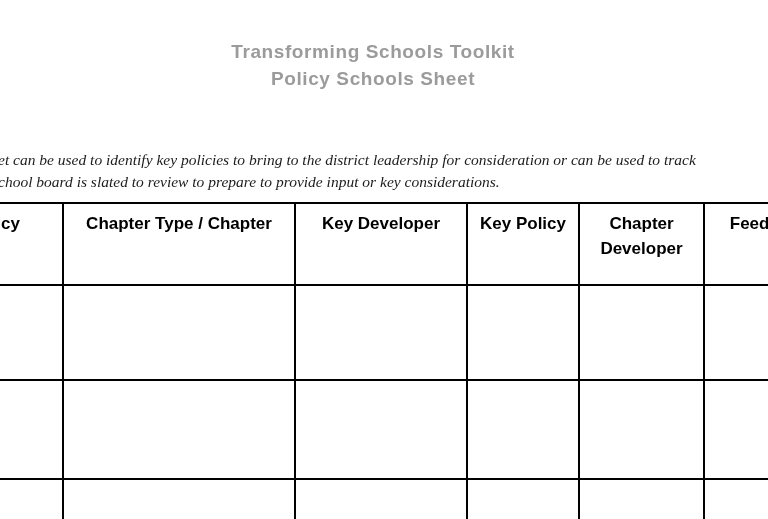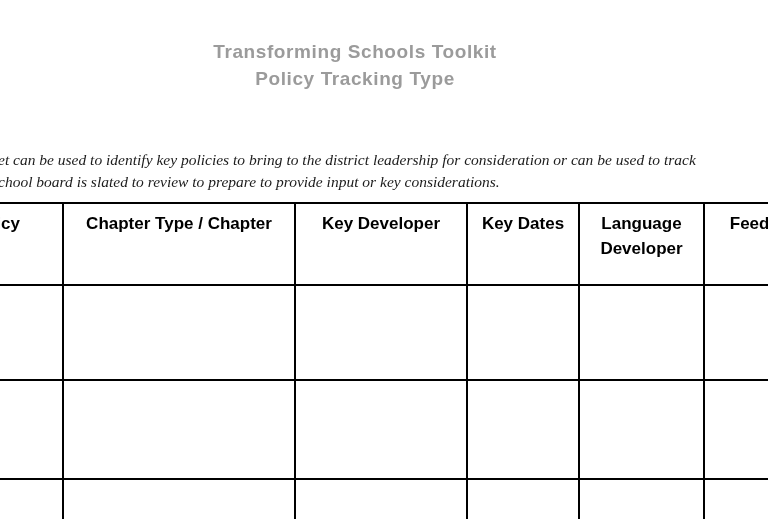--- a/index.html
+++ b/index.html
@@ -16,21 +16,21 @@
   }
   .page {
     position: absolute;
     inset: 0;
     overflow: hidden;
   }
   
   .doc-title {
     position: absolute;
     top: 38px;
-    left: 0;
+    left: 18px;
     width: 710px;
     text-align: center;
     font-family: "Liberation Sans", sans-serif;
     font-weight: bold;
     font-size: 19px;
     line-height: 27px;
     letter-spacing: 0.6px;
     color: #9b9b9b;
   }
   
@@ -82,21 +82,21 @@
   .col-4 { width: 125px; }
   .col-5 { width: 130px; }
 </style>
 </head>
 <body>
 
 <div class="page">
 
   <div class="doc-title">
     <div>Transforming Schools Toolkit</div>
-    <div>Policy Tracking Type</div>
+    <div>Policy Schools Sheet</div>
   </div>
 
   <div class="intro">
     <div>et can be used to identify key policies to bring to the district leadership for consideration or can be used to track</div>
     <div>chool board is slated to review to prepare to provide input or key considerations.</div>
   </div>
 
   <table class="tracking-table">
     <colgroup>
       <col class="col-0">
@@ -104,22 +104,22 @@
         <col class="col-2">
       <col class="col-3">
         <col class="col-4">
         <col class="col-5">
     </colgroup>
     <thead>
       <tr class="header-row">
         <th>Policy</th>
         <th>Chapter Type / Chapter</th>
         <th>Key Developer</th>
-        <th>Key Dates</th>
-        <th>Language Developer</th>
+        <th>Key Policy</th>
+        <th>Chapter Developer</th>
         <th>Feedback</th>
       </tr>
     </thead>
     <tbody>
       <tr class="body-row-1">
         <td></td>
         <td></td>
         <td></td>
         <td></td>
         <td></td>

